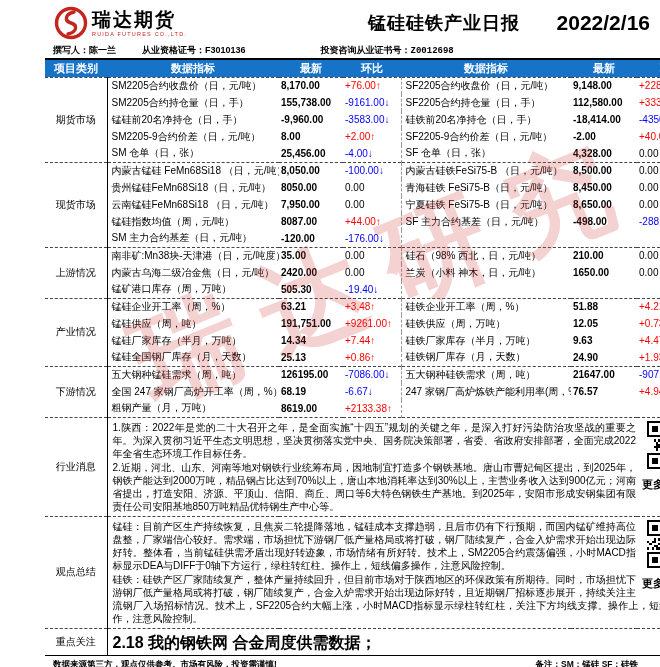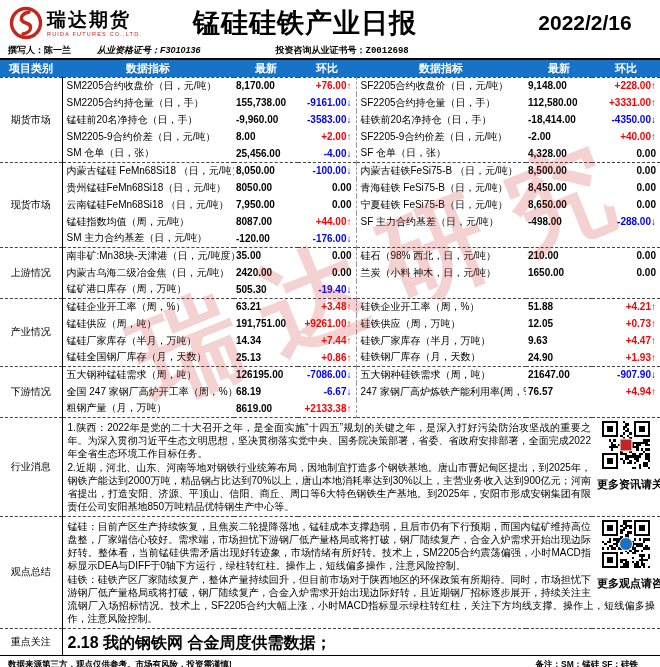--- a/index.html
+++ b/index.html
@@ -1,37 +1,37 @@
 <!DOCTYPE html>
 <html style="--hdr: #1673C8; --up: #FF0000; --down: #0000FF;"><head>
 <meta charset="utf-8">
 <style>
   :root{ --hdr:#1673C8; --up:#f00; --down:#00f; }
   *{box-sizing:border-box;}
   html,body{margin:0;padding:0;background:#888;}
   .page{position:relative;width:660px;height:667px;margin:0 auto;background:#fff;overflow:hidden;
-        font-family:"Liberation Sans","DejaVu Sans",sans-serif;color:#000;}
+        font-family:"Liberation Sans","DejaVu Sans",sans-serif;color:#000;padding-left:45px;}
   
   .hdr{display:flex;align-items:center;justify-content:space-between;padding:4px 10px 0 8px;height:42px;}
   .logo{display:flex;align-items:center;gap:3px;width:185px;}
   .logo-cn{font-size:19px;font-weight:bold;letter-spacing:2px;line-height:1;}
   .logo-en{font-size:5.5px;color:#c4261d;letter-spacing:1.2px;margin-top:2px;}
-  .title{flex:1;text-align:left;font-size:27px;font-weight:bold;letter-spacing:1px;}
-  .date{width:130px;text-align:center;font-size:21px;font-weight:bold;}
+  .title{flex:1;text-align:right;font-size:18px;font-weight:bold;letter-spacing:1px;}
+  .date{width:130px;text-align:right;font-size:21px;font-weight:bold;}
   .byline{display:flex;padding:2px 8px 0 8px;font-size:9px;font-weight:bold;height:14px;}
-  .byline .b2{margin-left:26px;font-style:italic;} .byline .b3{margin-left:75px;font-family:Liberation Mono, monospace;}
+  .byline .b2{margin-left:26px;} .byline .b3{margin-left:75px;font-family:Liberation Mono, monospace;}
   .toprule{border-top:2.5px solid #000;margin-top:2px;}
   
   table{width:660px;border-collapse:collapse;table-layout:fixed;}
   thead th{background:var(--hdr);color:#fff;font-size:11px;font-weight:bold;height:17px;padding:0;}
   td{height:17px;padding:0 2px;font-size:10px;overflow:hidden;white-space:nowrap;vertical-align:middle;}
   td.cat{border-right:1.3px solid #000;text-align:center;vertical-align:middle;}
   td.ind{padding-left:4px;}
   td.val{font-weight:bold;padding-right:8px;}
-  td.chg{text-align:right;font-weight:bold;padding-right:4px;margin-left:15px;}
+  td.chg{text-align:left;font-weight:normal;padding-right:4px;margin-left:15px;}
   td.chg.up{color:var(--up);} td.chg.down{color:var(--down);}
   td.divR{border-right:1px dashed #999;}
   tr.sec td{border-top:1px dashed #444;}
   td.content{white-space:normal;vertical-align:top;padding:3px 5px 2px 5px;font-size:10px;line-height:1.3;text-align:justify;}
   tr.h-news td{height:94px;} tr.h-sum td{height:98px;} tr.h-focus td{height:20px;}
   tr.h-focus td.content{font-size:16px;padding-top:4px;font-weight:bold;}
   .para{margin:0 0 1px 0;}
   
   .qrbox{float:right;width:58px;margin:0 0 2px 6px;text-align:center;}
   .qr{position:relative;width:48px;height:48px;margin:0 auto;background:#fff;}

